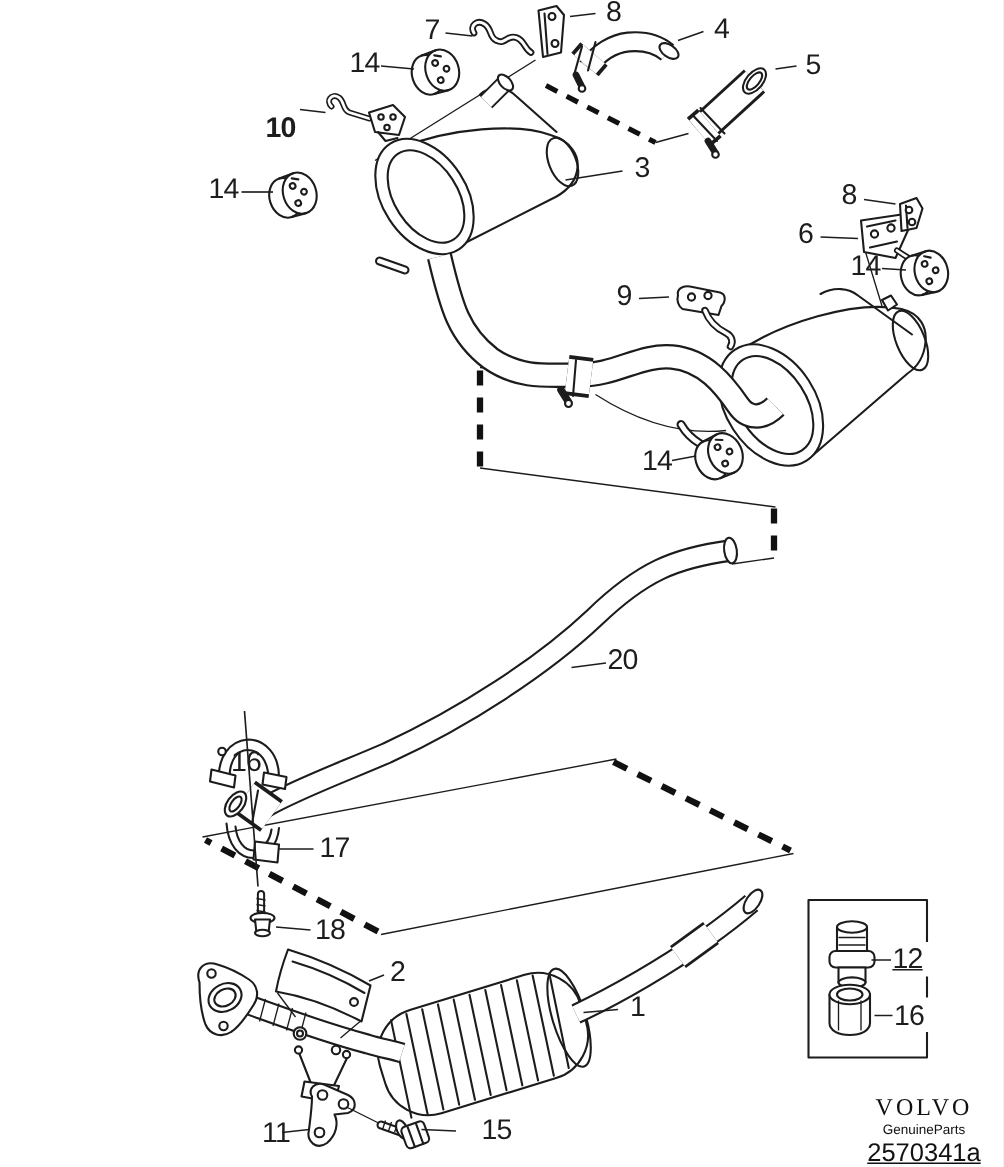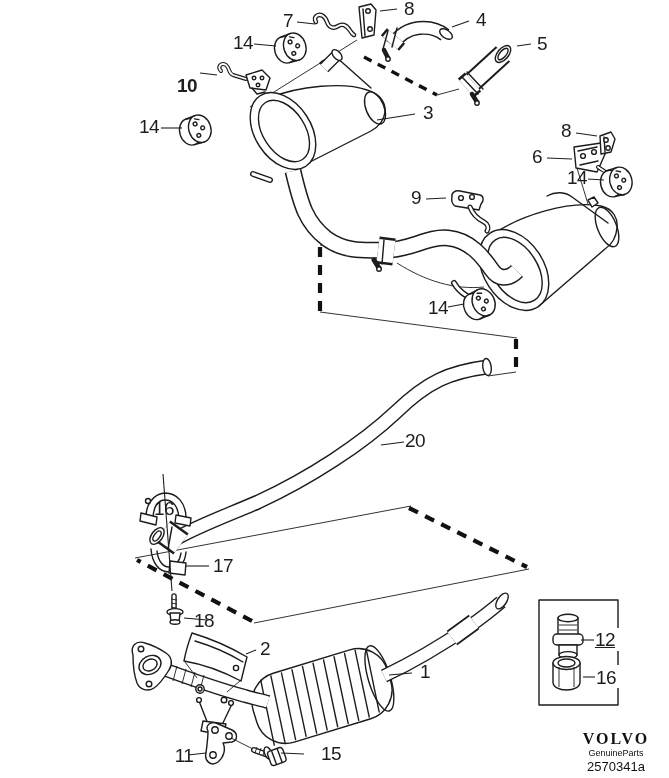--- a/index.html
+++ b/index.html
@@ -19,23 +19,23 @@
   .tw   { stroke:#ffffff; fill:none; stroke-linecap:butt; }
   .sb   { stroke:#1c1c1c; fill:none; stroke-linecap:round; }
   .sw   { stroke:#ffffff; fill:none; stroke-linecap:round; }
   .leader { stroke:#1d1d1d; stroke-width:1.1; }
   .part-label {
     position:absolute; transform:translate(-50%,-50%);
     font:400 19px "Liberation Sans", sans-serif;
     color:#1d1d1d; letter-spacing:-0.5px; white-space:nowrap;
   }
   .footer { position:absolute; left:570px; top:730px; width:92px; text-align:center; color:#111; }
-  .footer .brand   { font-family:"Liberation Serif", serif; font-weight:bold; font-size:16px; letter-spacing:2px; }
+  .footer .brand   { font-family:"Liberation Serif", serif; font-weight:normal; font-size:16px; letter-spacing:2px; }
   .footer .tagline { font-size:9px;  margin-top:0px; }
-  .footer .doc     { font-size:13px; margin-top:1px; }
+  .footer .doc     { font-size:17px; margin-top:1px;text-decoration:underline; }
 </style>
 </head>
 <body>
 
 <div class="stage">
 
   <svg class="art" width="669" height="778" viewBox="0 0 669 778">
 
     <defs>
       <g id="mnt">
@@ -311,21 +311,21 @@
       <div class="part-label" style="left: 428px; top: 113px;">3</div>
       <div class="part-label" style="left: 149px; top: 127px;">14</div>
       <div class="part-label" style="left: 566px; top: 131px;">8</div>
       <div class="part-label" style="left: 537px; top: 157px;">6</div>
       <div class="part-label" style="left: 577px; top: 178px;">14</div>
       <div class="part-label" style="left: 416px; top: 198px;">9</div>
       <div class="part-label" style="left: 438px; top: 308px;">14</div>
       <div class="part-label" style="left: 415px; top: 441px;">20</div>
       <div class="part-label" style="left: 164px; top: 463px; margin-top: 46px;">16</div>
       <div class="part-label" style="left: 223px; top: 566px;">17</div>
-      <div class="part-label" style="left: 204px; top: 621px;">18</div>
+      <div class="part-label" style="left: 220px; top: 621px;">18</div>
       <div class="part-label" style="left: 265px; top: 649px;">2</div>
       <div class="part-label" style="left: 425px; top: 672px;">1</div>
       <div class="part-label" style="left: 605px; top: 640px; text-decoration: underline;">12</div>
       <div class="part-label" style="left: 606px; top: 678px;">16</div>
       <div class="part-label" style="left: 184px; top: 756px;">11</div>
       <div class="part-label" style="left: 331px; top: 754px;">15</div>
     </div>
 
   <div class="footer">
     <div class="brand">VOLVO</div>

